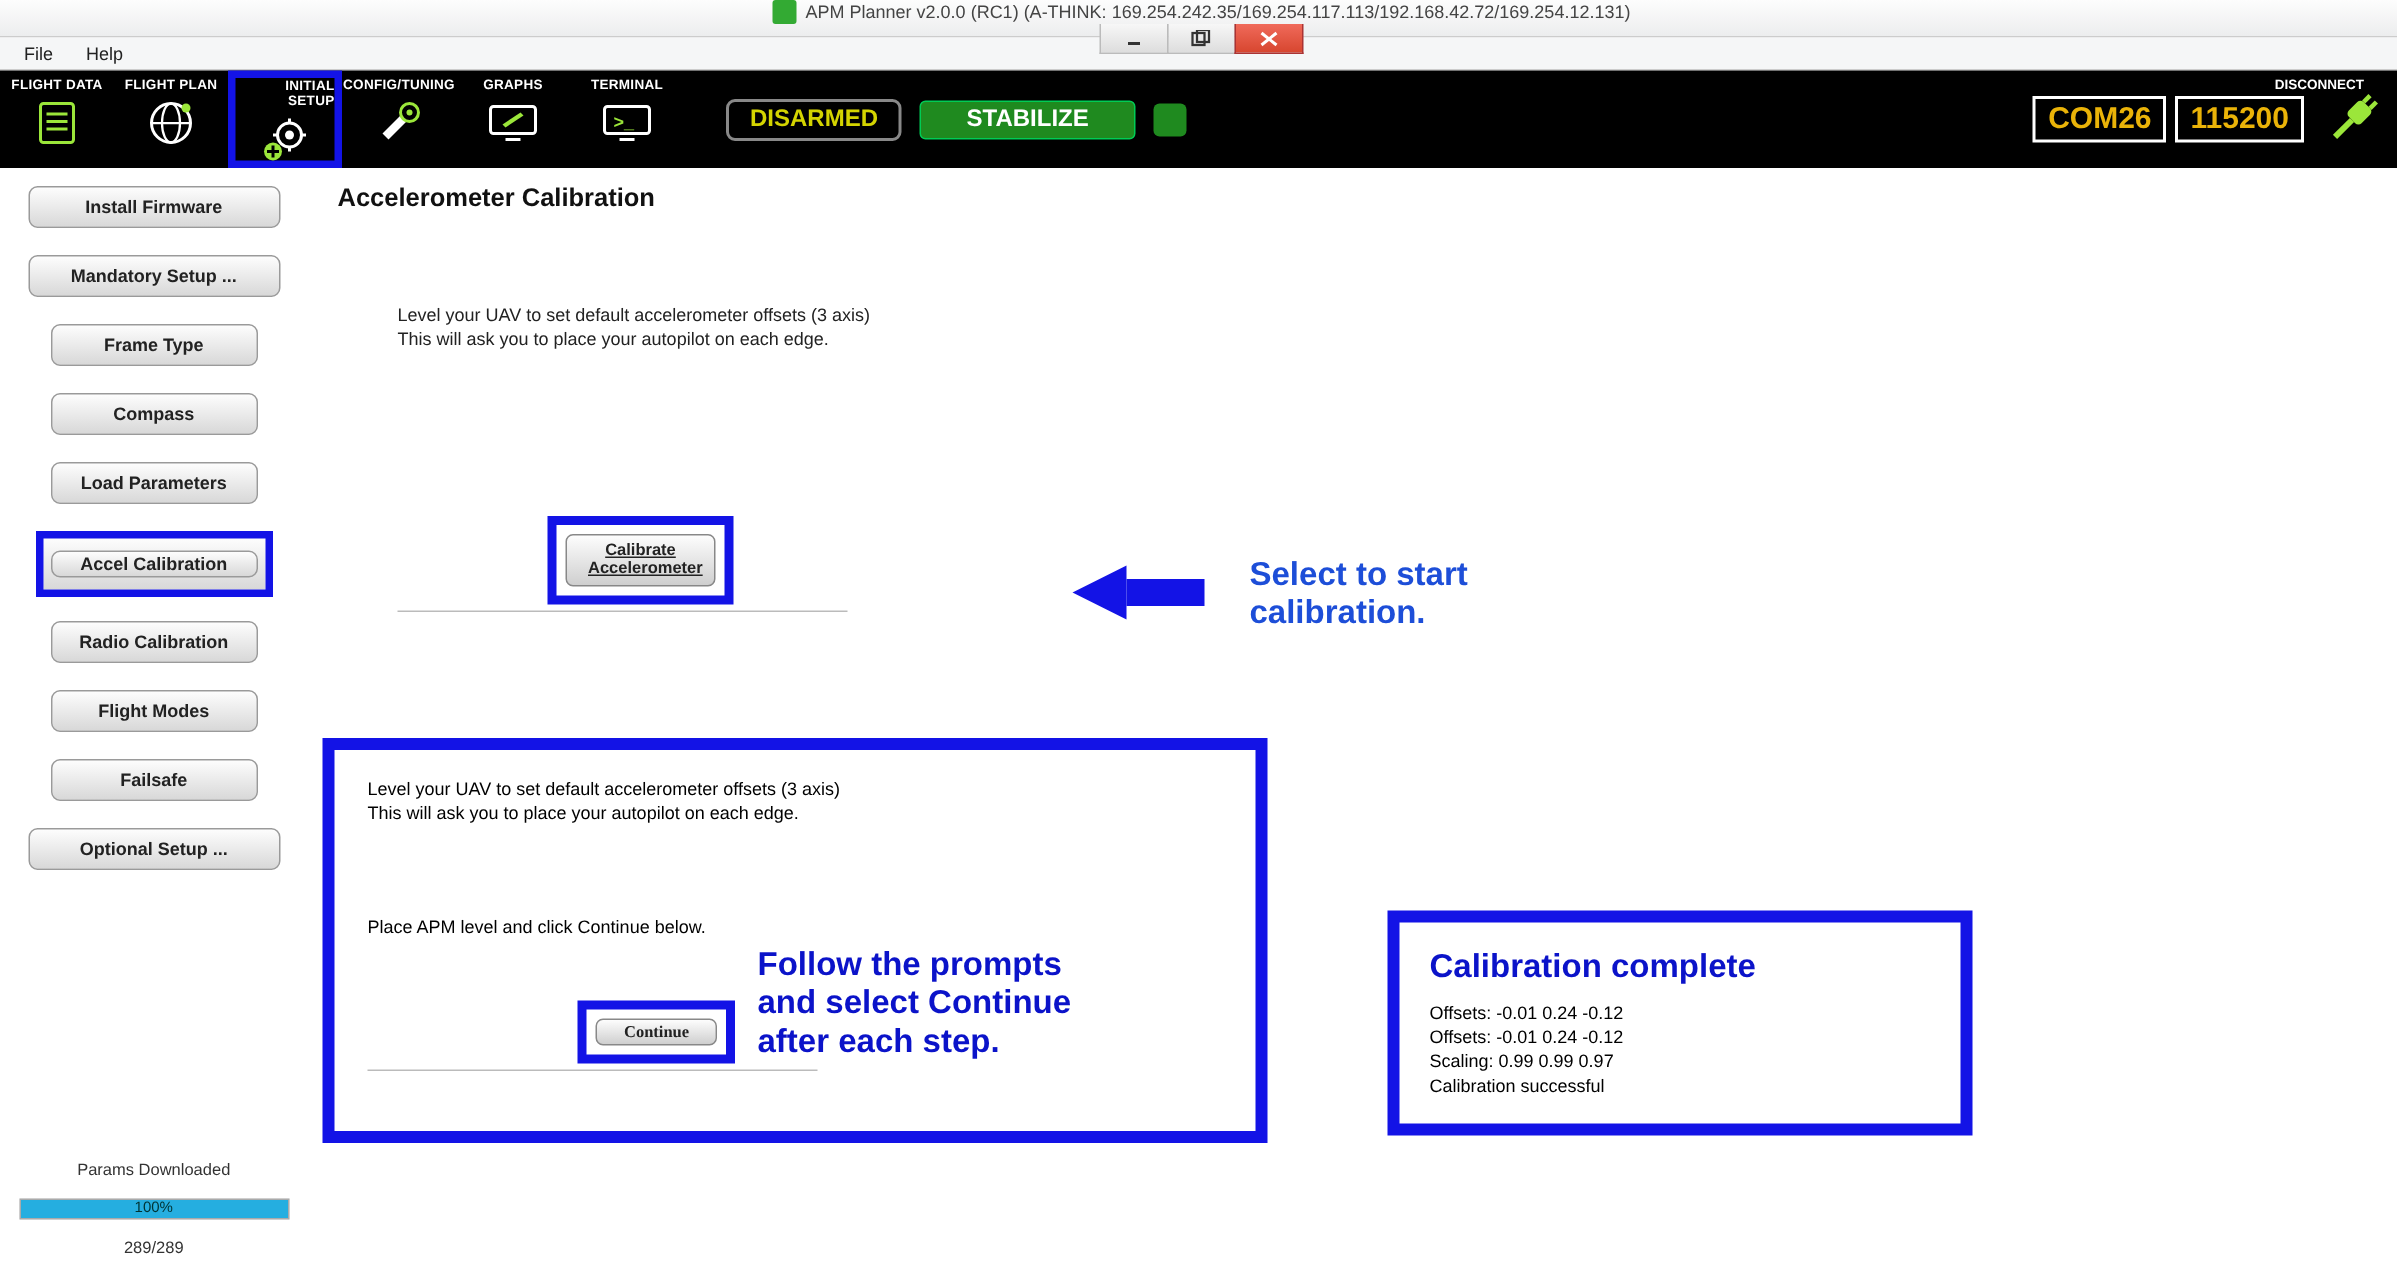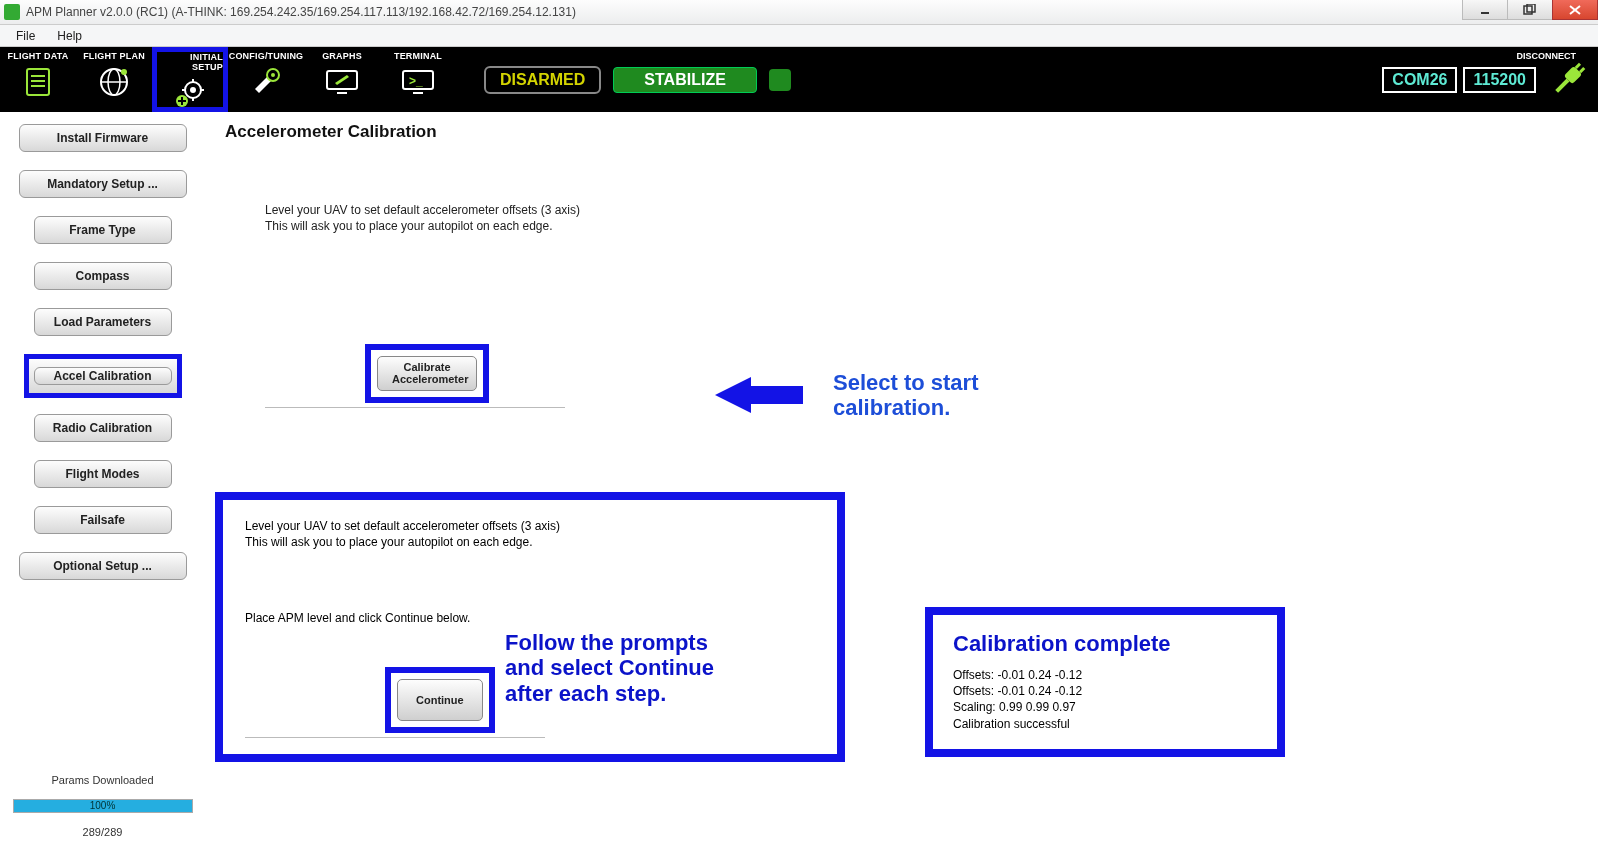--- a/index.html
+++ b/index.html
@@ -13,20 +13,21 @@
   }
   
   .titlebar {
     height: 25px;
     background: linear-gradient(#fdfdfd, #ecedee);
     border-bottom: 1px solid #ccc;
     display: flex;
     align-items: center;
     justify-content: space-between;
     padding-left: 4px;
+    flex-direction: column;
   }
   .titlebar-left { display: flex; align-items: center; gap: 6px; }
   .app-icon {
     width: 16px; height: 16px; background: #3a3;
     border-radius: 2px; display:inline-block;
   }
   .titlebar-title { color: #444; font-size: 12px; }
   .win-controls { display: flex; height: 100%; }
   .win-btn {
     width: 46px; height: 20px;
@@ -91,22 +92,22 @@
   .mode-square {
     width:22px; height:22px; background:#1f8a1f; border-radius:4px;
     margin-left:12px;
   }
   .toolbar-right {
     position:absolute; right:4px; top:0; bottom:0;
     display:flex; align-items:center; gap:6px;
   }
   .disc-label { color:#fff; font-size:9px; font-weight:bold; position:absolute; top:4px; right:18px; }
   .com-box {
-    color:#5eead4; border:2px solid #fff; padding:2px 8px;
-    font-size:16px; font-weight:bold; font-family:Arial;
+    color:#eab308; border:2px solid #fff; padding:2px 8px;
+    font-size:20px; font-weight:bold; font-family:Arial;
   }
   .plug-icon { width:40px; height:40px; margin-left:6px; margin-right:6px; }
 
   
   .main {
     display:flex;
     height: calc(846px - 25px - 22px - 65px);
   }
   .sidebar {
     width: 205px;
@@ -174,21 +175,21 @@
     padding:6px;
     margin-left:140px; margin-top:60px;
   }
   .std-btn {
     background: linear-gradient(#fdfdfd,#cfcfcf);
     border:1px solid #888; border-radius:5px;
     font-size:11px; font-weight:bold; color:#222;
     padding:4px 14px; text-align:center;
     cursor:pointer;
   }
-  .std-btn.two-line { line-height:1.1; width:100px; }
+  .std-btn.two-line { line-height:1.1; width:100px;text-decoration:underline; }
   .hr-line {
     border:none; border-top:1px solid #bbb;
     width:300px; margin-left:40px; margin-top:4px;
   }
   
   .arrow-annot {
     position:absolute; top:258px; left:510px;
     display:flex; align-items:center; gap:22px;
   }
   .arrow-left {
@@ -210,21 +211,21 @@
   
   .frame-box {
     border:8px solid #1313e6;
     position:absolute;
   }
   .frame-box.left {
     top:380px; left:10px; width:630px; height:270px;
     padding:18px 22px;
   }
   .frame-box.right {
-    top:495px; left:720px; width:360px; height:150px;
+    top:495px; left:720px; width:390px; height:150px;
     padding:16px 20px;
   }
   .frame-box .sub-instr {
     font-size:12px; line-height:1.35;
   }
   .continue-wrap {
     border:6px solid #1313e6; display:inline-block; padding:6px;
     margin-left:140px; margin-top:10px;
   }
   .annot2 {
@@ -416,21 +417,21 @@
     <div class="frame-box left">
       <div class="sub-instr">
         <div>Level your UAV to set default accelerometer offsets (3 axis)</div>
         <div>This will ask you to place your autopilot on each edge.</div>
       </div>
       <div class="sub-instr" style="margin-top:60px;">
         <div>Place APM level and click Continue below.</div>
       </div>
       <div style="margin-top:30px;">
         <span class="continue-wrap">
-          <div class="std-btn" style="padding:14px 18px;">Continue</div>
+          <div class="std-btn" style="padding:2px 18px;font-family:Liberation Serif, serif;">Continue</div>
         </span>
       </div>
       <hr style="border:none;border-top:1px solid #bbb;width:300px;margin-top:4px;">
       <div class="annot2">Follow the prompts<br>and select Continue<br>after each step.</div>
     </div>
 
     <div class="frame-box right">
       <div class="calib-complete-title">Calibration complete</div>
       <div class="calib-complete-body">
         <div>Offsets: -0.01 0.24 -0.12</div>

